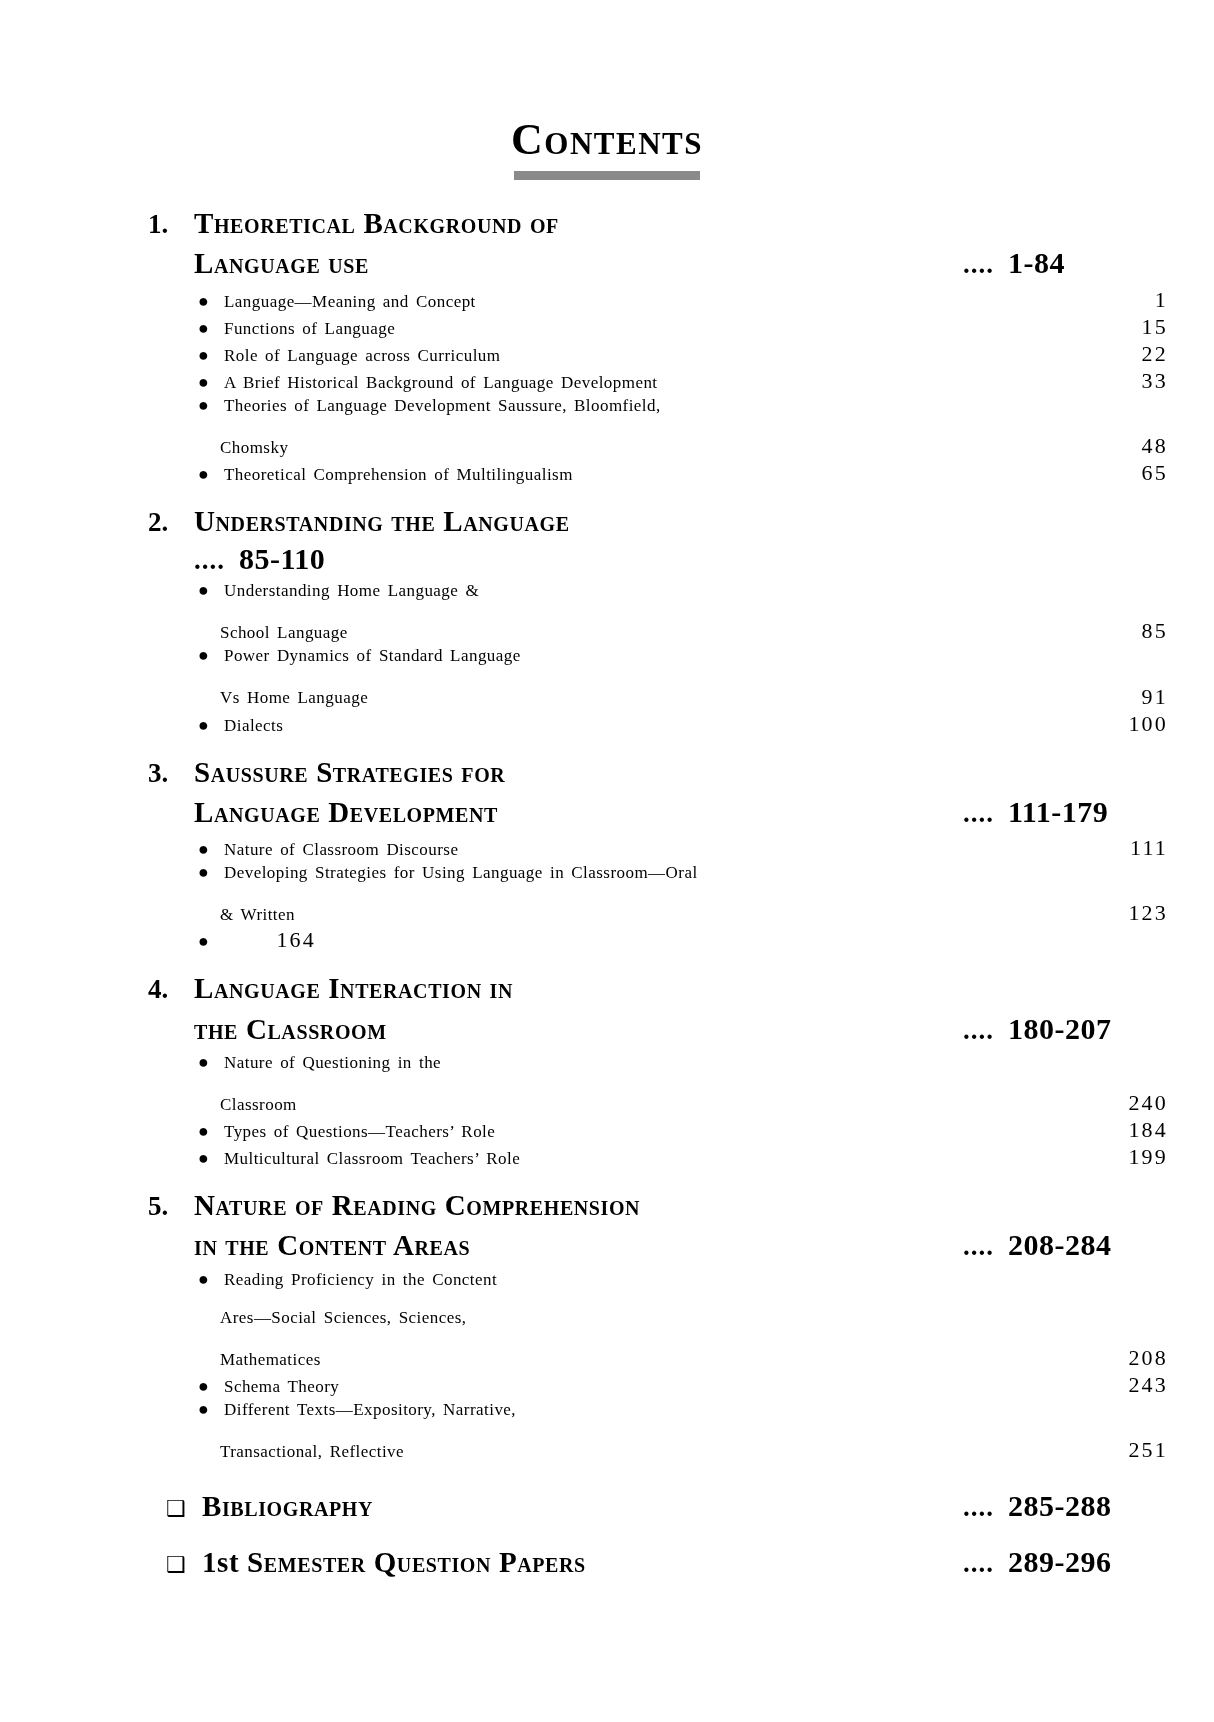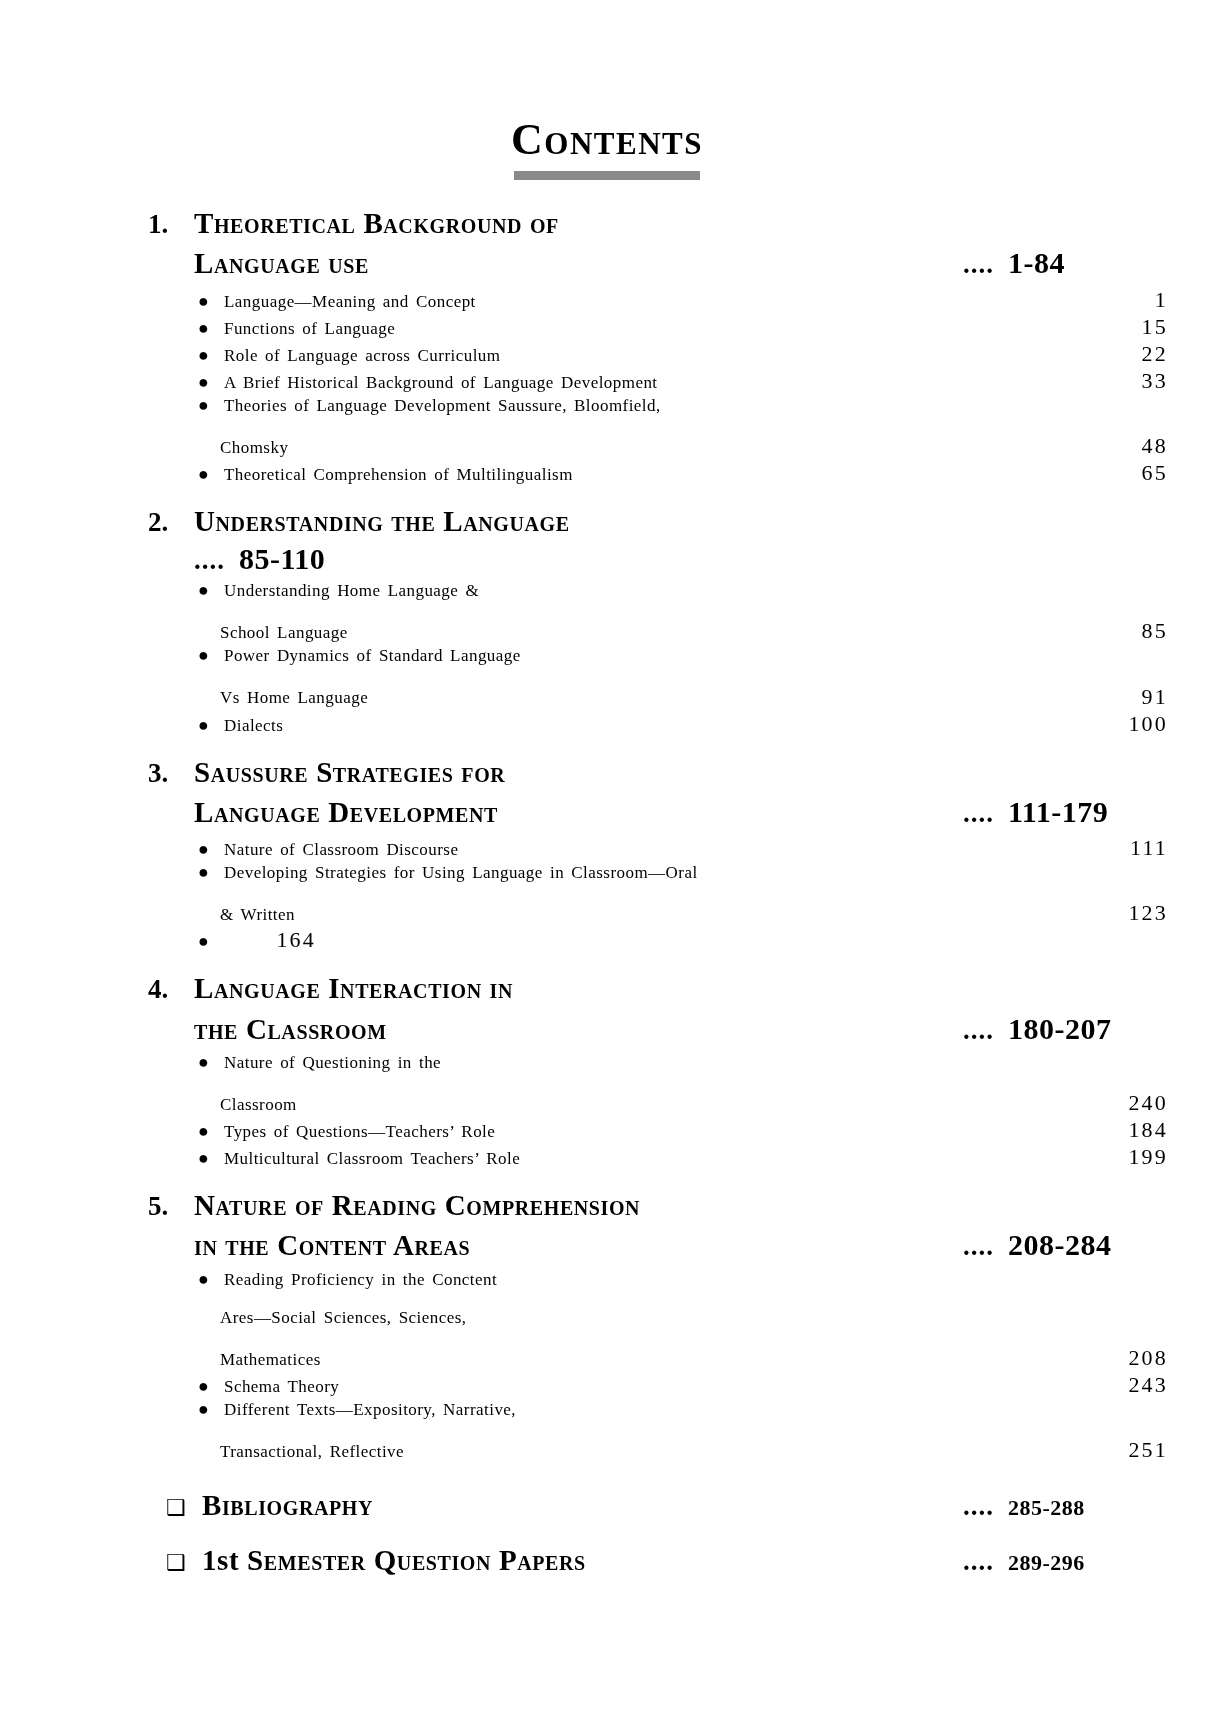--- a/index.html
+++ b/index.html
@@ -195,21 +195,21 @@
   }
   .back-dots {
     font-size: 27px;
     font-weight: 700;
     letter-spacing: 1px;
     flex: 0 0 auto;
     padding-right: 14px;
     white-space: nowrap;
   }
   .back-pages {
-    font-size: 22px;
+    font-size: 30px;
     font-weight: 700;
     flex: 0 0 auto;
     width: 160px;
     text-align: left;
     white-space: nowrap;
     letter-spacing: 0.5px;
   }
 </style>
 </head>
 <body>

